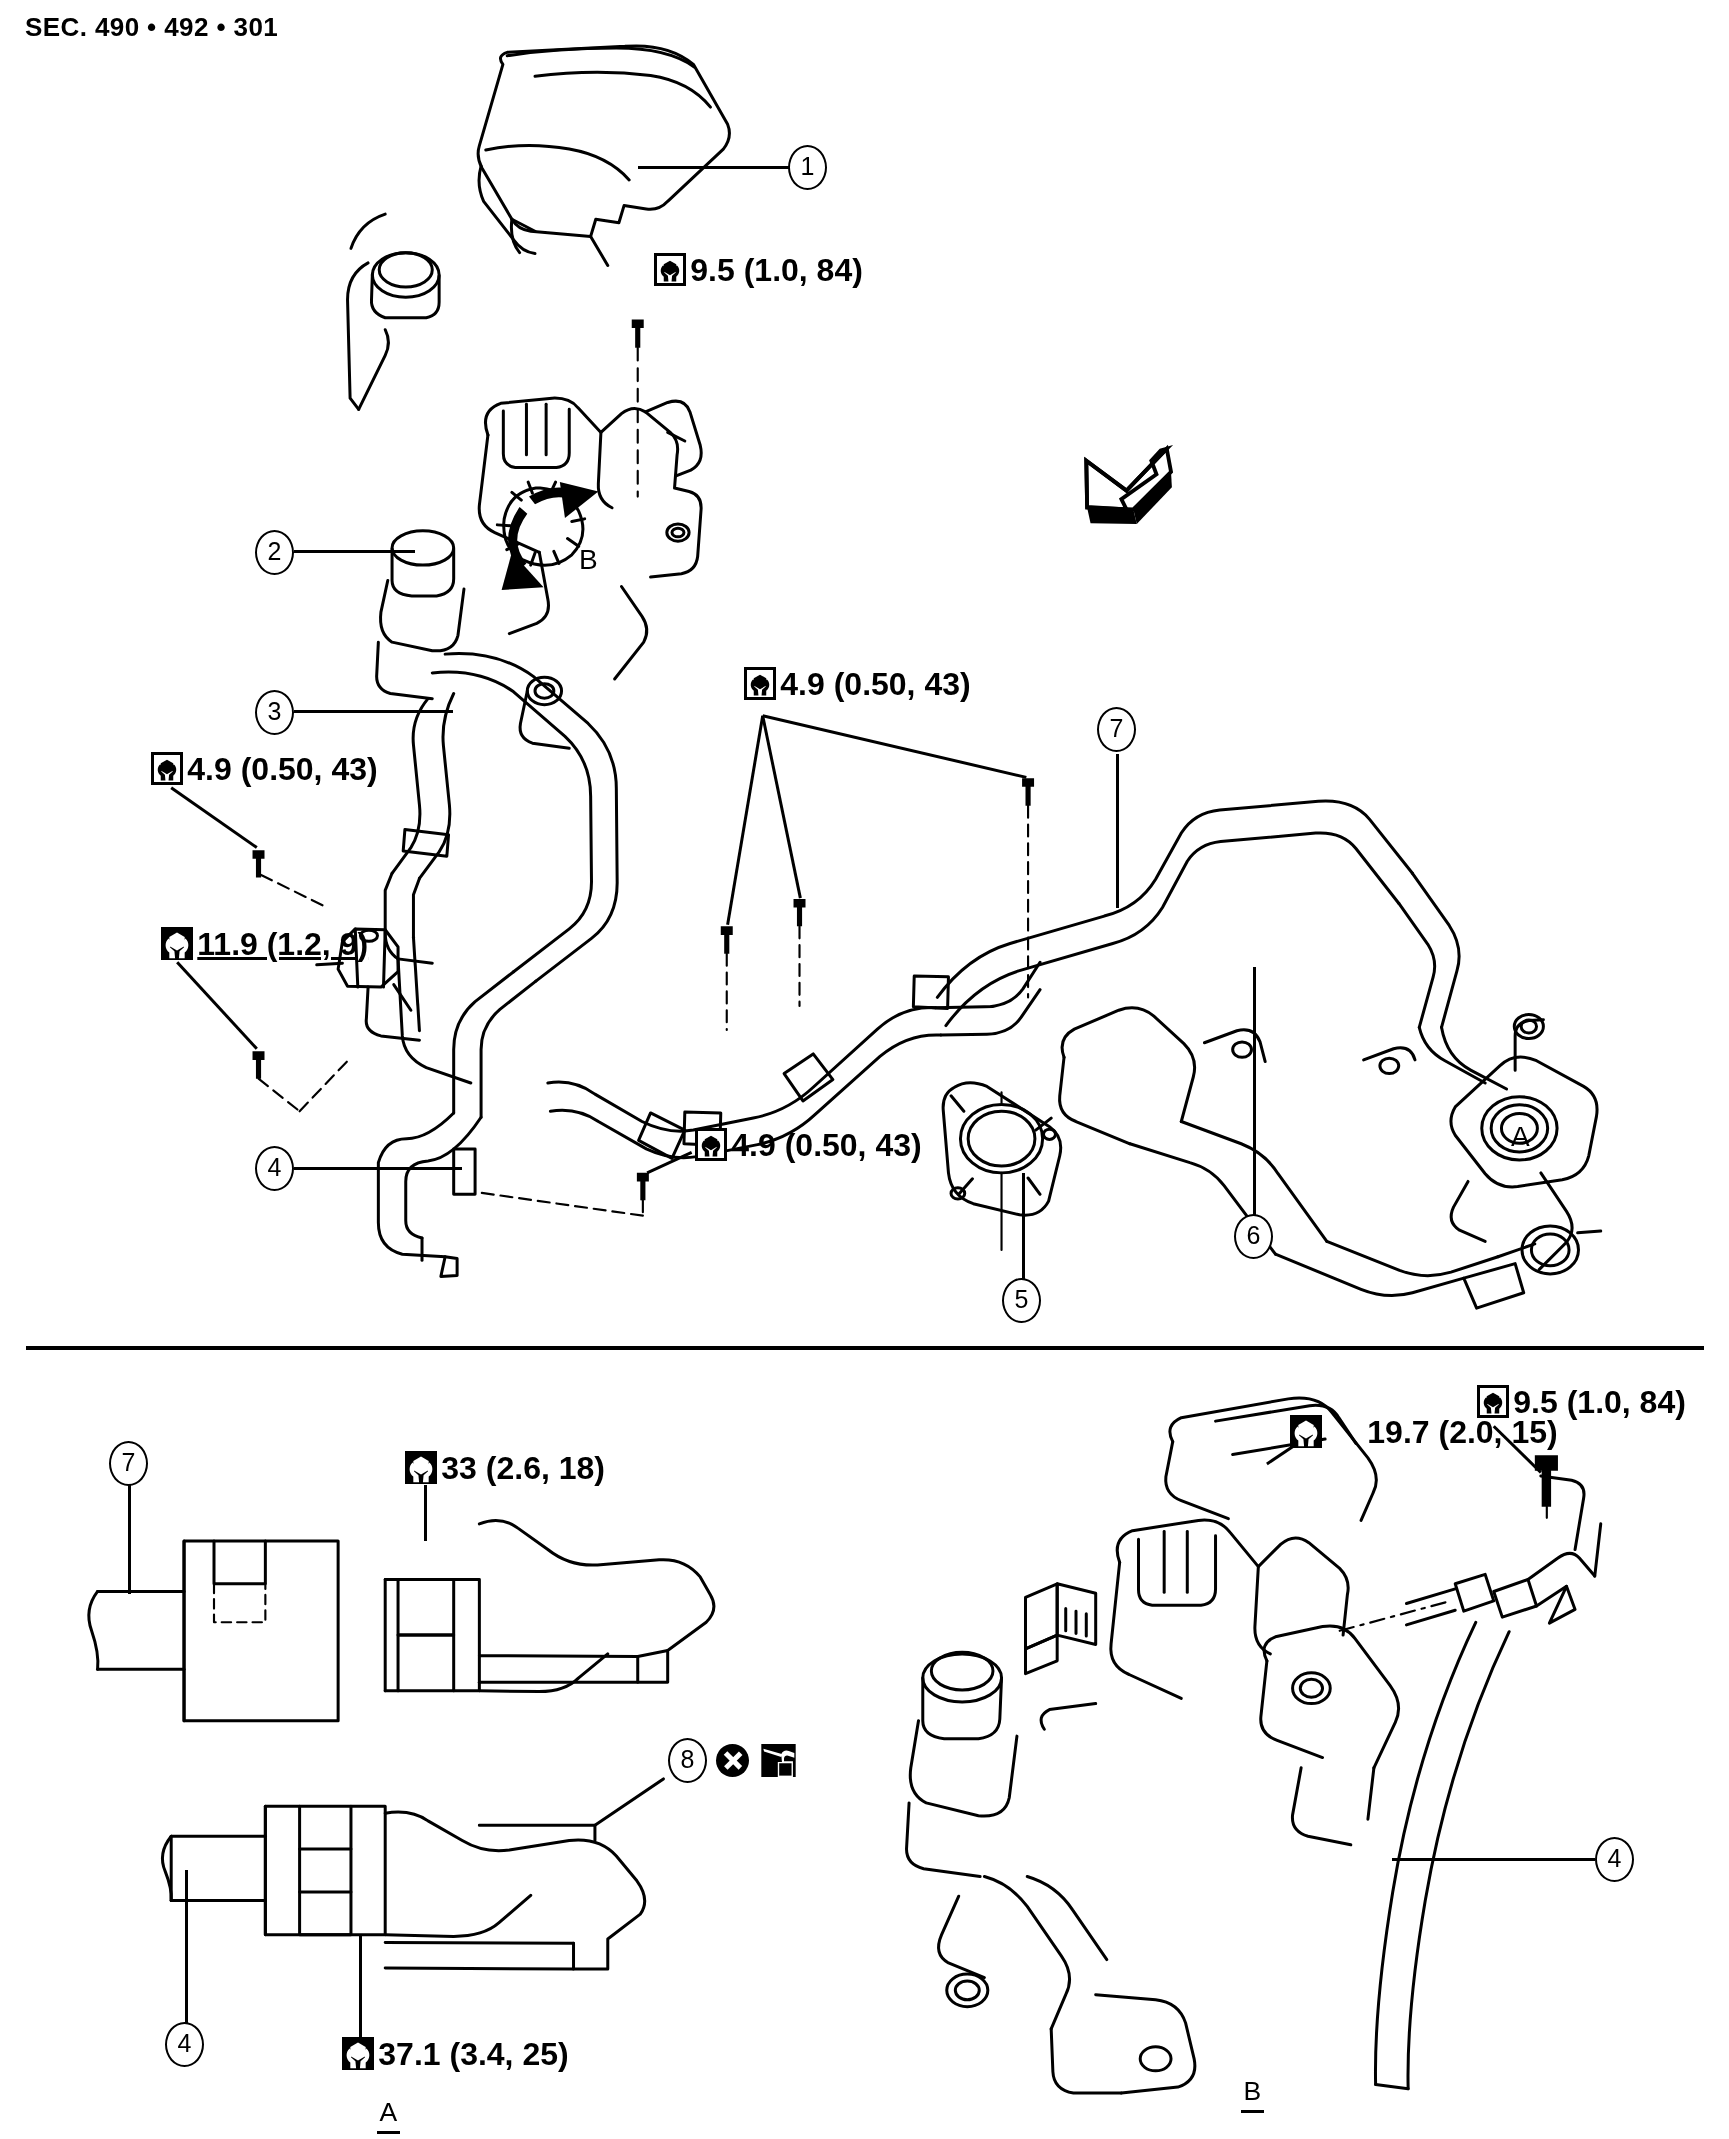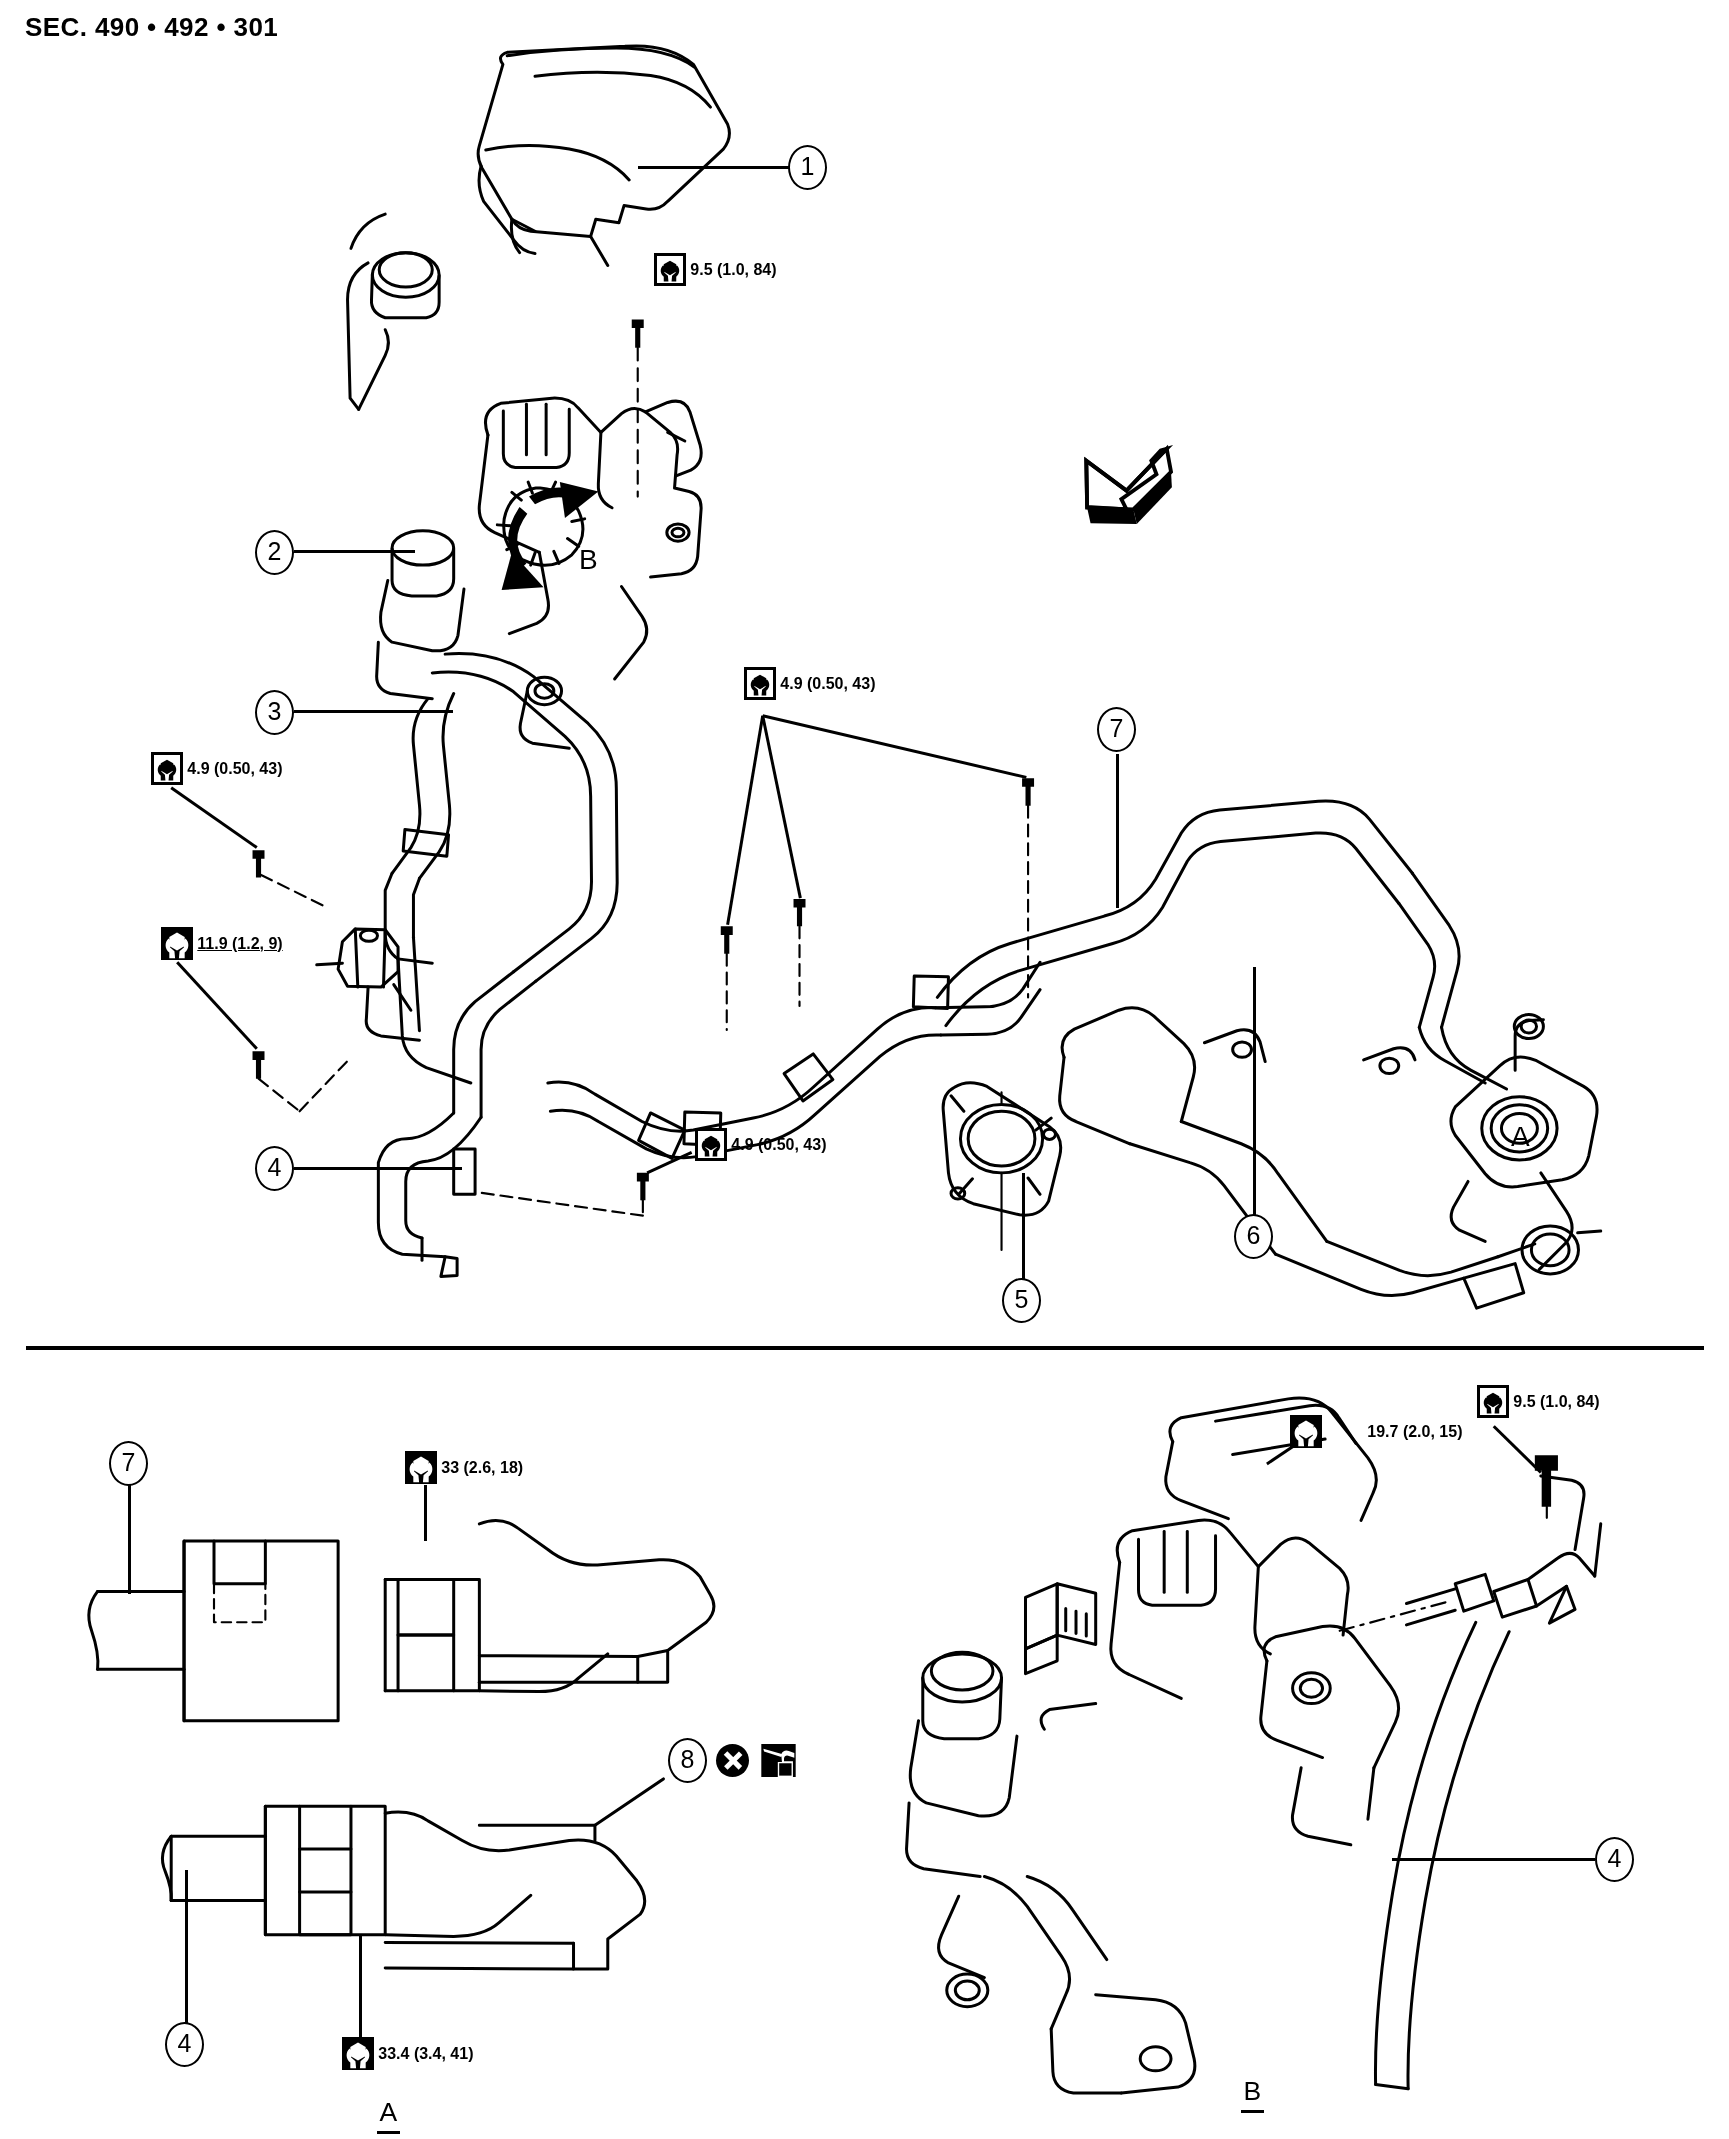--- a/index.html
+++ b/index.html
@@ -54,21 +54,21 @@
   }
   
   .torque{
     position:absolute;
     display:flex;
     align-items:center;
     white-space:nowrap;
     z-index:45;
   }
   .torque .tq-text{
-    font-size:16px;
+    font-size:32px;
     font-weight:bold;
     margin-left:4.3px;
     line-height:1;
   }
   .tq-icon{
     width:32px;height:33px;
     position:relative;
     flex:0 0 auto;
     box-sizing:border-box;
   }
@@ -611,21 +611,21 @@
   <div class="torque" style="left:342px;top:2037px;">
     <span class="tq-icon solid">
       <svg viewBox="0 0 100 100">
           <g fill="#fff">
         <path d="M24 34 C10 46 12 68 26 78 L26 96 L44 96 L42 74 L28 62 L34 48 Z"></path>
         <path d="M76 34 C90 46 88 68 74 78 L74 96 L56 96 L58 74 L72 62 L66 48 Z"></path>
         <polygon points="50,16 74,30 74,58 50,72 26,58 26,30"></polygon>
       </g>
         </svg>
     </span>
-    <span class="tq-text">33.4 (3.4, 41)</span>
+    <span class="tq-text">37.1 (3.4, 25)</span>
   </div>
   <div class="leader" style="left:359px;top:1934px;width:2.6px;height:103px;"></div>
 
   <div class="section-letter" style="left:377px;top:2097px;">
     <span class="ul">A</span>
   </div>
 
   <div class="torque" style="left:1290px;top:1415px;gap:41px;">
     <span class="tq-icon solid">
       <svg viewBox="0 0 100 100">

